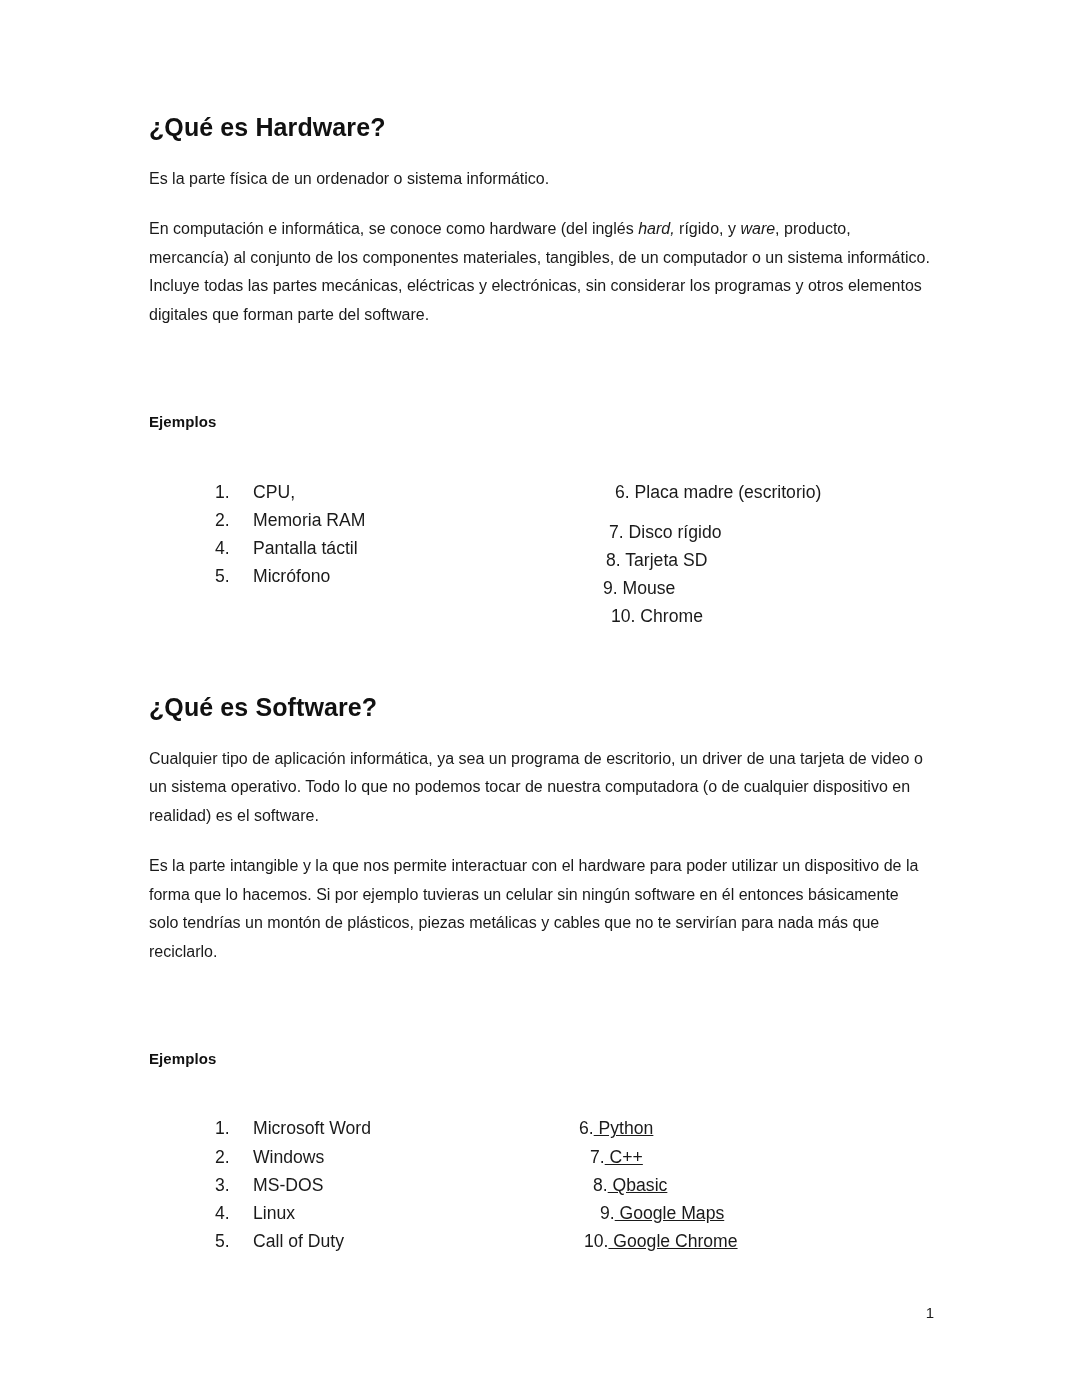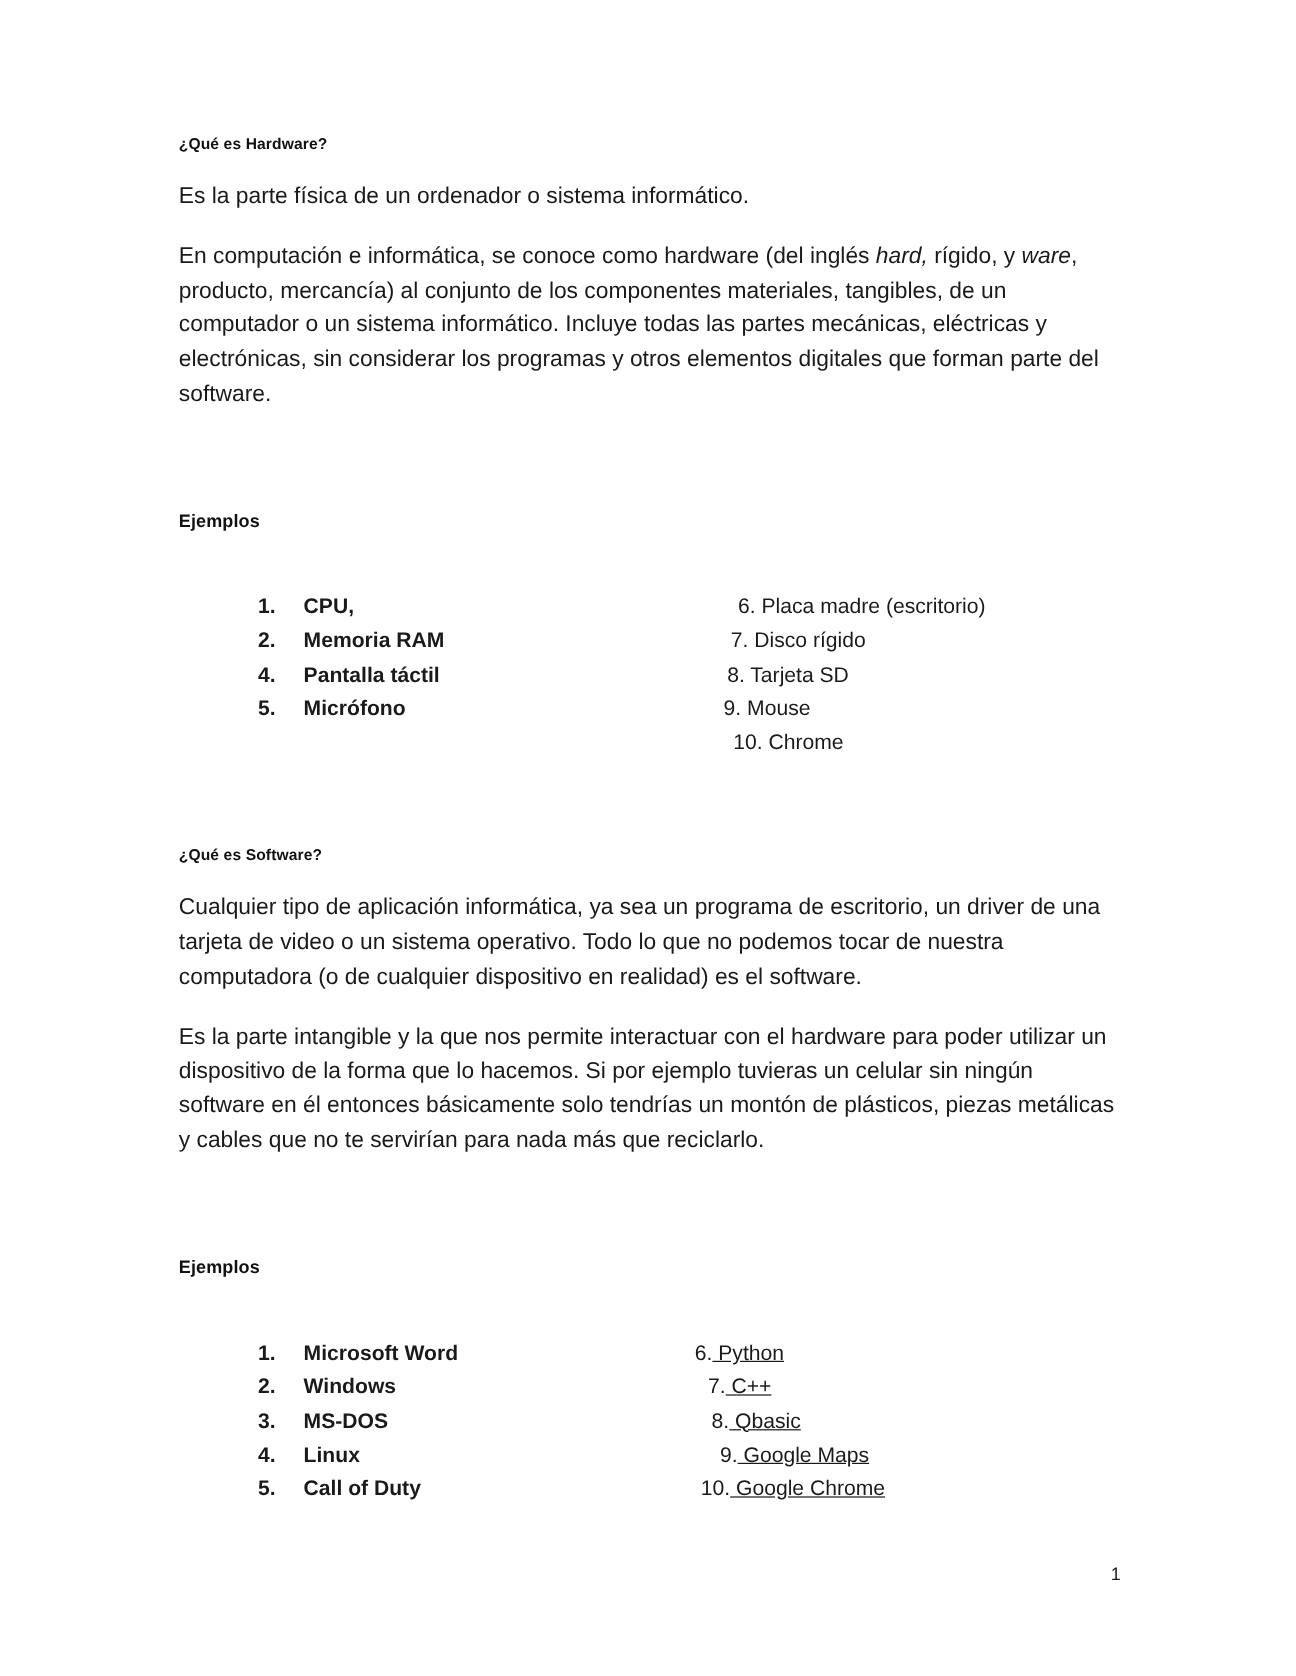--- a/index.html
+++ b/index.html
@@ -27,39 +27,39 @@
   }
 
   .content {
     position: absolute;
     left: 149px;
     top: 112px;
     width: 782px;
   }
 
   h2.section-heading {
-    font-size: 13px;
+    font-size: 25px;
     font-weight: bold;
     color: #111111;
     margin: 0 0 22px 0;
     letter-spacing: 0.1px;
     line-height: 1.25;
   }
 
   h2.examples-heading {
     font-size: 15px;
     font-weight: bold;
     color: #111111;
     margin: 0 0 18px 0;
     letter-spacing: 0.1px;
     line-height: 1.25;
   }
 
   p.body-text {
-    font-size: 19px;
+    font-size: 16px;
     line-height: 28.7px;
     color: #1a1a1a;
     margin: 0 0 21px 0;
     text-align: left;
   }
   p.body-text:last-child { margin-bottom: 0; }
 
   em.ital { font-style: italic; }
 
   .spacer-lg { height: 62px; }
@@ -68,21 +68,20 @@
   
   .example-cols {
     position: relative;
     width: 782px;
   }
   .col-left {
     position: absolute;
     left: 0;
     top: 0;
     width: 380px;
-    font-weight: bold;
   }
   .col-right {
     position: absolute;
     top: 0;
     width: 400px;
   }
   .ex-row {
     font-size: 17.6px;
     line-height: 28.2px;
     color: #1a1a1a;
@@ -127,21 +126,21 @@
 
     <div class="example-cols" style="height:152px;">
       <div class="col-left">
           <div class="ex-row"><span class="ex-num">1.</span><span>CPU,</span></div>
           <div class="ex-row"><span class="ex-num">2.</span><span>Memoria RAM</span></div>
           <div class="ex-row"><span class="ex-num">4.</span><span>Pantalla táctil</span></div>
           <div class="ex-row"><span class="ex-num">5.</span><span>Micrófono</span></div>
         </div>
       <div class="col-right" style="left:450px;">
           <div class="ex-row" style="padding-left: 16px;"><span class="ex-num">6.</span><span> Placa madre (escritorio)</span></div>
-          <div class="ex-row" style="padding-left: 10px;"><span class="ex-num">7.</span><span> Disco rígido</span></div>
+          <div class="ex-row" style="padding-left: 10px; margin-top: 12px;"><span class="ex-num">7.</span><span> Disco rígido</span></div>
           <div class="ex-row" style="padding-left: 7px;"><span class="ex-num">8.</span><span> Tarjeta SD</span></div>
           <div class="ex-row" style="padding-left: 4px;"><span class="ex-num">9.</span><span> Mouse</span></div>
           <div class="ex-row" style="padding-left: 12px;"><span class="ex-num">10.</span><span> Chrome</span></div>
         </div>
     </div>
 
     <div class="spacer-lg"></div>
 
     <h2 class="section-heading">¿Qué es Software?</h2>
 

